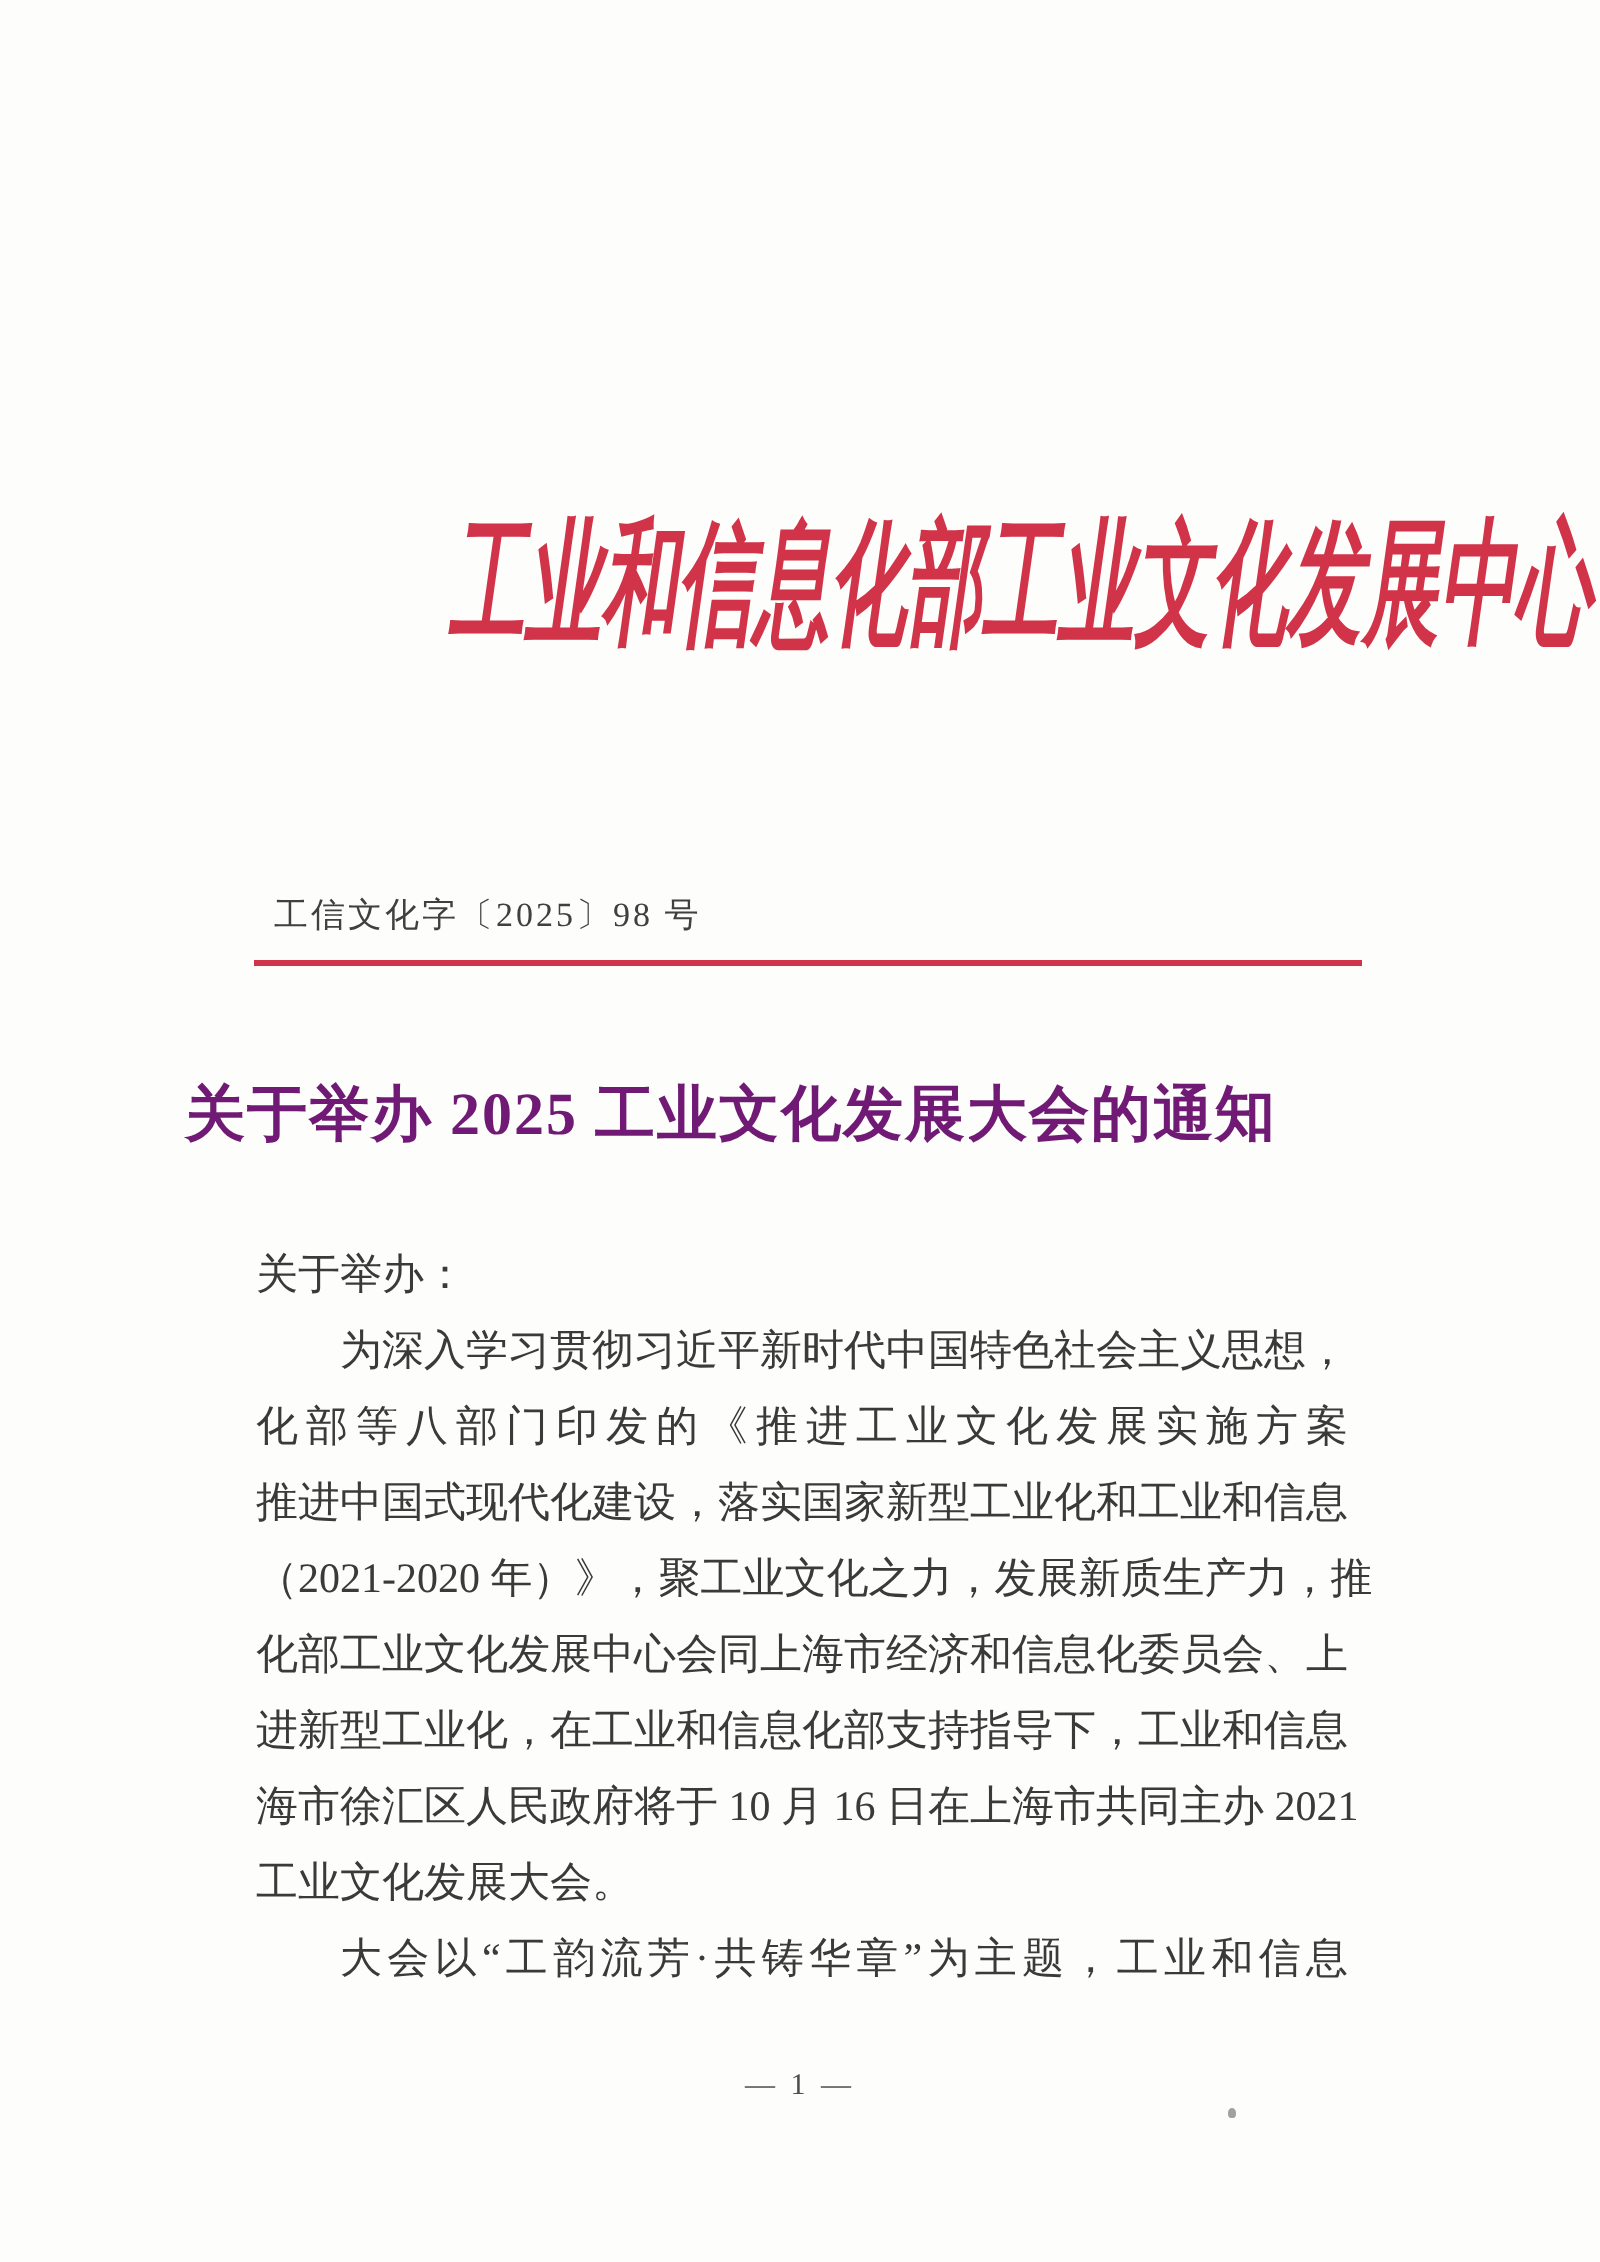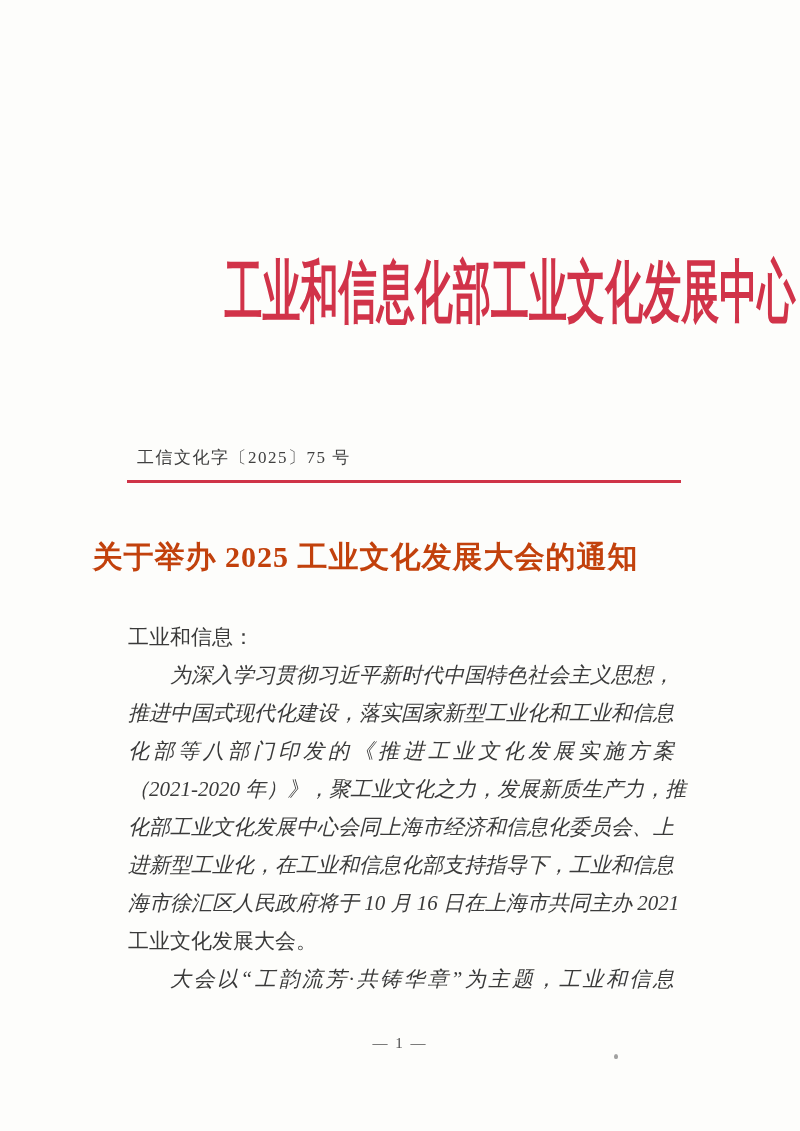--- a/index.html
+++ b/index.html
@@ -17,20 +17,21 @@
   }
 
   
   .letterhead {
     position: absolute;
     top: 252px;
     left: 0;
     width: 800px;
     line-height: 80px;
     white-space: nowrap;
+    font-style: italic;
   }
   .letterhead-text {
     display: inline-block;
     font-size: 68px;
     font-weight: bold;
     color: #d13349;
     letter-spacing: 0;
     transform: scaleX(0.56);
     transform-origin: 50% 50%;
   }
@@ -60,21 +61,21 @@
   .notice-title {
     position: absolute;
     margin: 0;
     left: 0;
     top: 537px;
     width: 731px;
     text-align: center;
     font-size: 30px;
     font-weight: bold;
     letter-spacing: 1px;
-    color: #c2410c;
+    color: #701a75;
     white-space: nowrap;
   }
 
   
   .body-text {
     position: absolute;
     left: 128px;
     top: 618px;
     width: 546px;
     font-size: 21px;
@@ -82,21 +83,20 @@
   }
   .body-text .line {
     line-height: 38px;
     height: 38px;
     white-space: nowrap;
   }
   .body-text .line.just {
     text-align: justify;
     text-align-last: justify;
     text-justify: inter-character;
-    font-style: italic;
   }
   .body-text .line.indent {
     text-indent: 2em;
   }
 
   
   .page-number {
     position: absolute;
     left: 0;
     top: 1035px;
@@ -121,31 +121,31 @@
 </style>
 </head>
 <body>
 
 <div class="page">
 
   <div class="letterhead">
     <span class="letterhead-text">工业和信息化部工业文化发展中心</span>
   </div>
 
-  <div class="doc-number">工信文化字〔2025〕75 号</div>
+  <div class="doc-number">工信文化字〔2025〕98 号</div>
 
   <div class="red-line"></div>
 
   <h1 class="notice-title">关于举办 2025 工业文化发展大会的通知</h1>
 
   <div class="body-text">
-    <div class="line">工业和信息：</div>
+    <div class="line">关于举办：</div>
     <div class="line indent just">为深入学习贯彻习近平新时代中国特色社会主义思想，</div>
+    <div class="line just">化部等八部门印发的《推进工业文化发展实施方案</div>
     <div class="line just">推进中国式现代化建设，落实国家新型工业化和工业和信息</div>
-    <div class="line just">化部等八部门印发的《推进工业文化发展实施方案</div>
     <div class="line just">（2021-2020 年）》，聚工业文化之力，发展新质生产力，推</div>
     <div class="line just">化部工业文化发展中心会同上海市经济和信息化委员会、上</div>
     <div class="line just">进新型工业化，在工业和信息化部支持指导下，工业和信息</div>
     <div class="line just">海市徐汇区人民政府将于 10 月 16 日在上海市共同主办 2021</div>
     <div class="line">工业文化发展大会。</div>
     <div class="line indent just">大会以“工韵流芳·共铸华章”为主题，工业和信息</div>
   </div>
 
   <div class="page-number">— 1 —</div>
 

